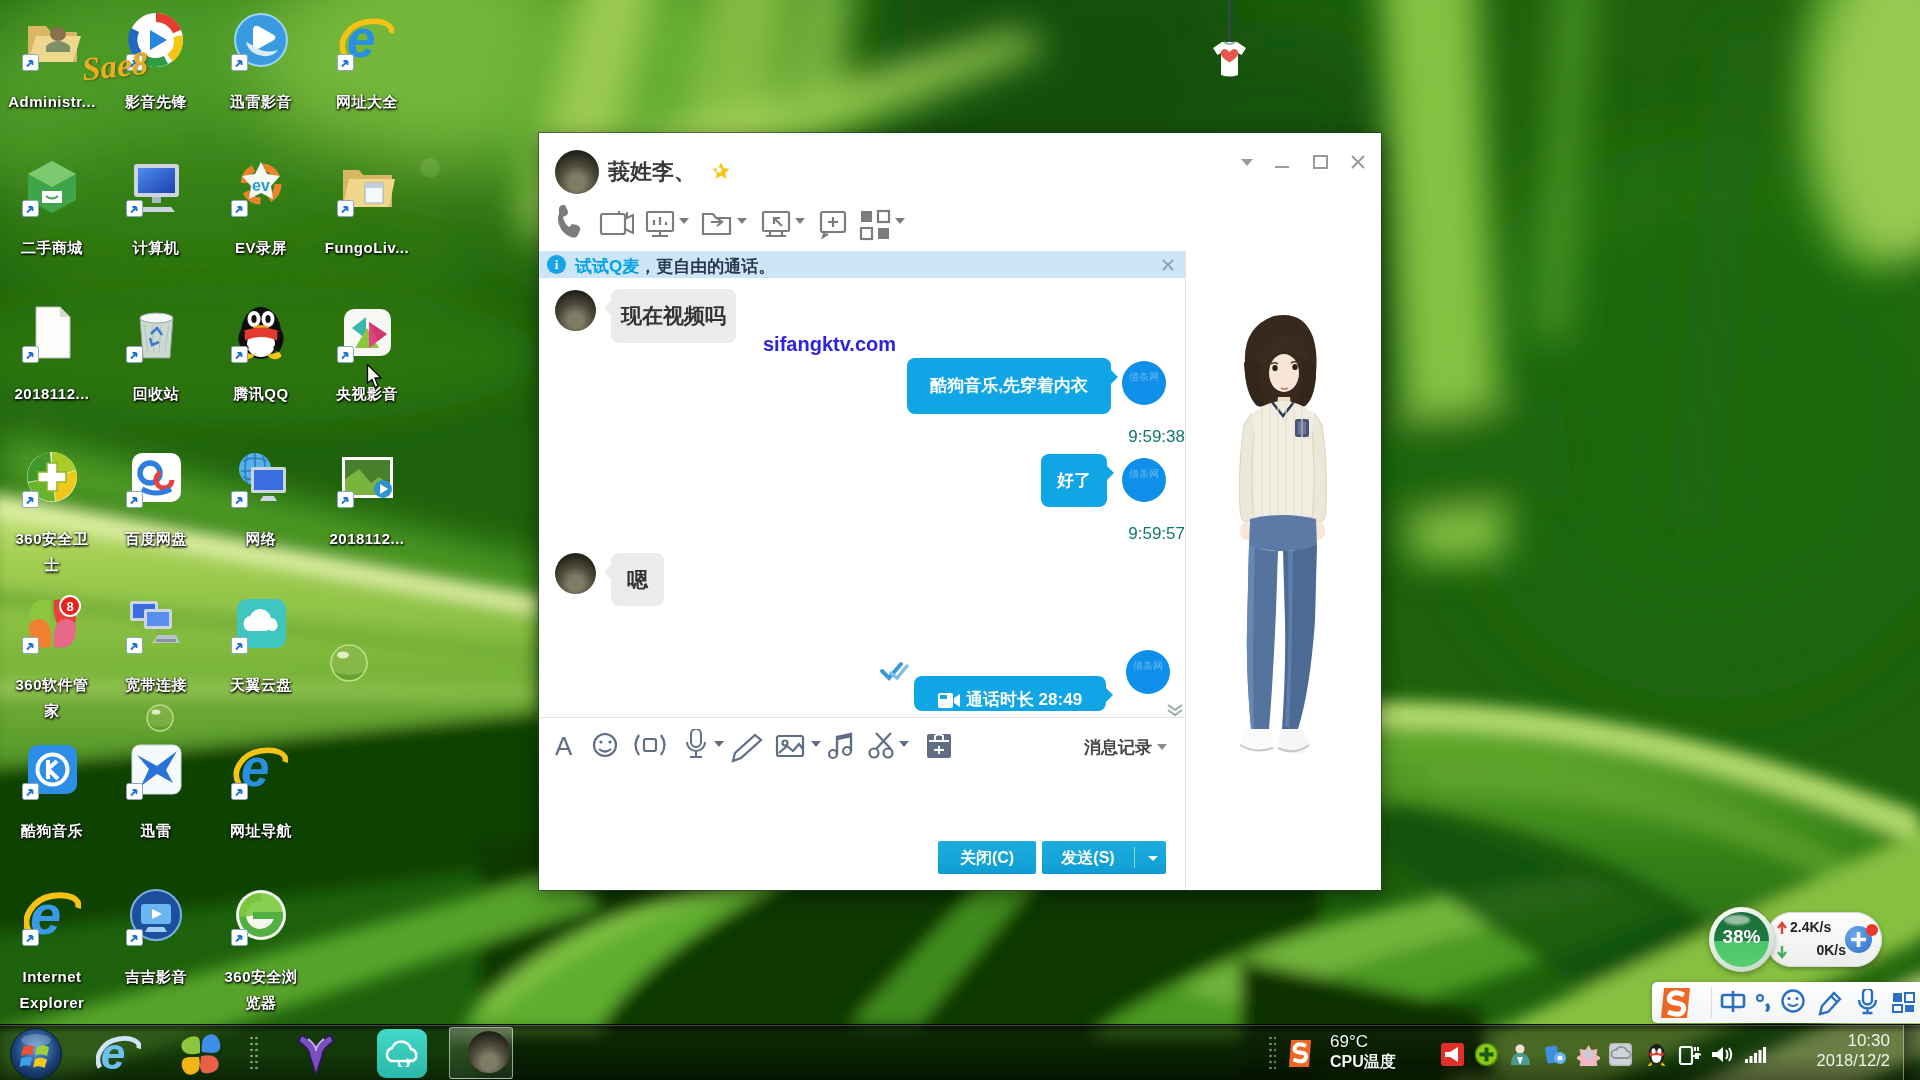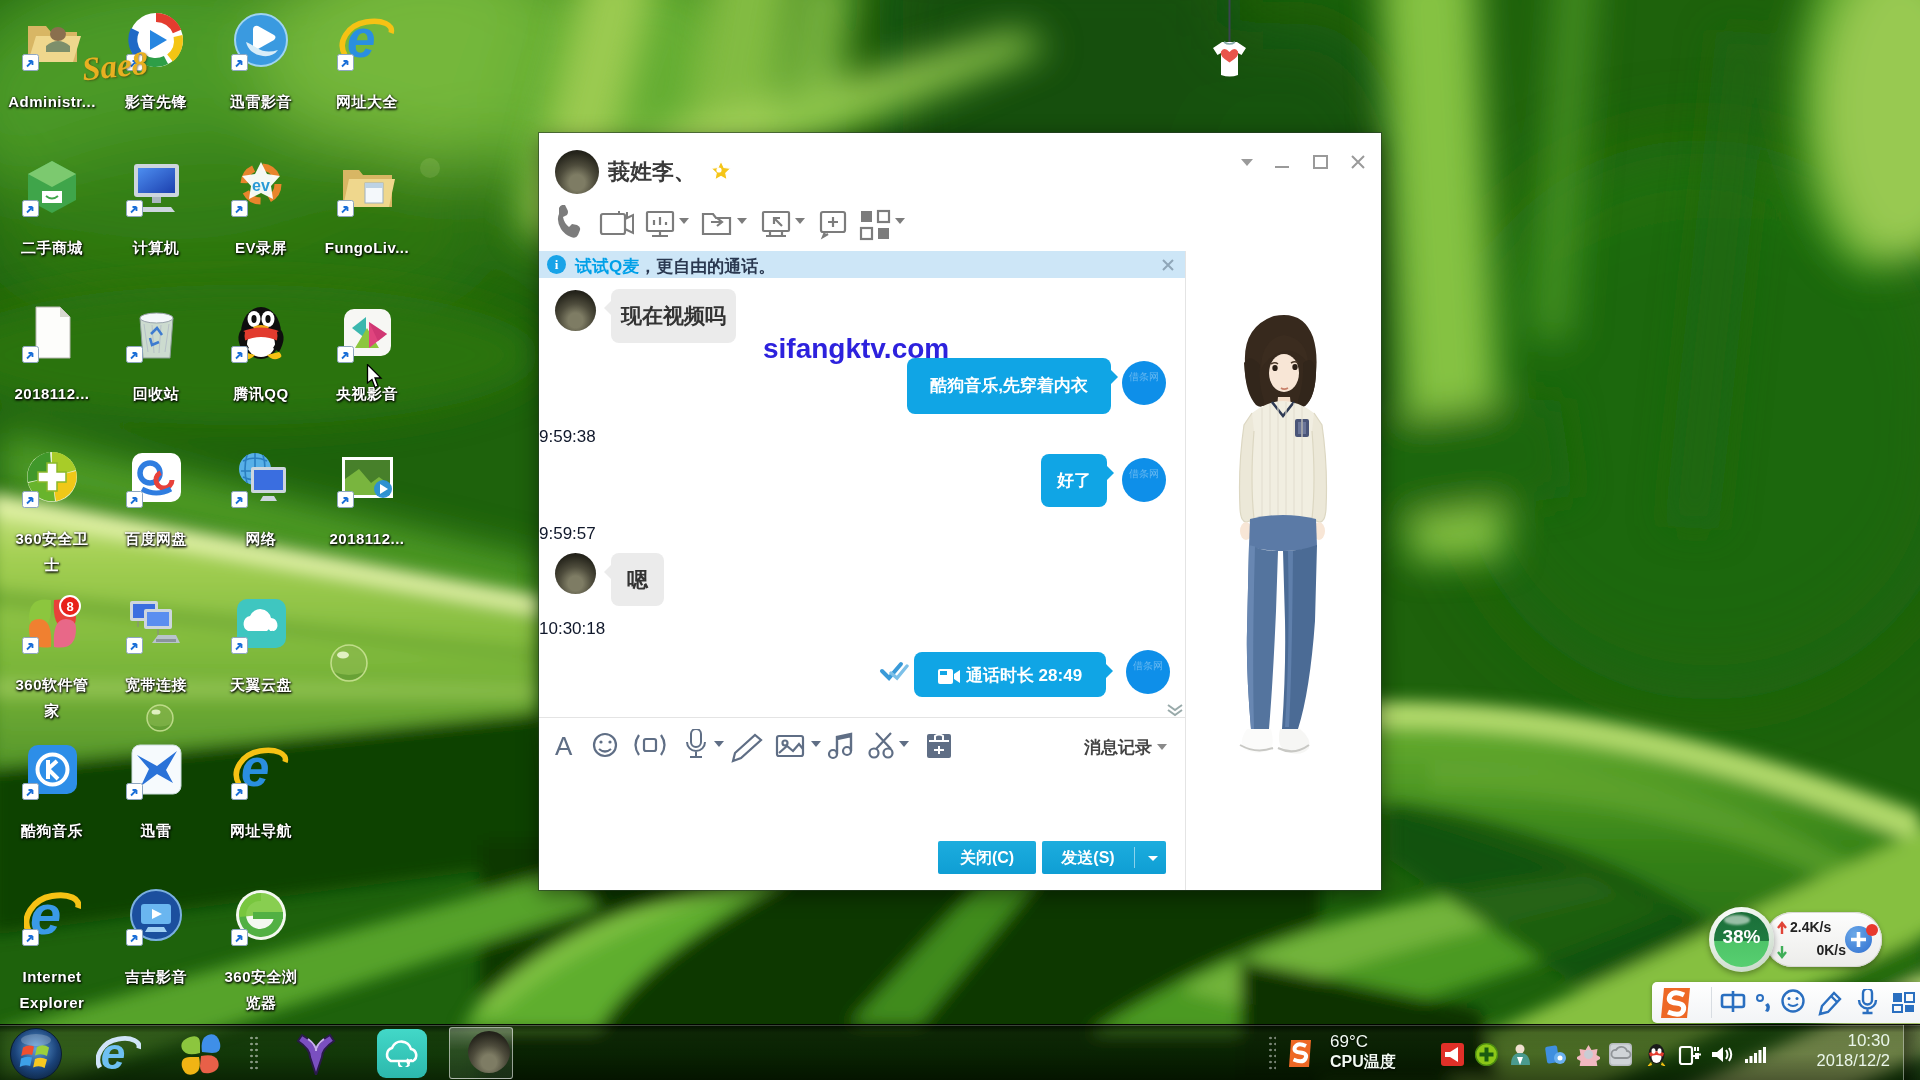--- a/index.html
+++ b/index.html
@@ -13,21 +13,21 @@
 
 #win{position:absolute;left:539px;top:133px;width:842px;height:757px;background:#fff;
  box-shadow:0 0 0 1px rgba(40,60,40,.6),0 5px 20px rgba(0,0,0,.45)}
 #rpanel{position:absolute;left:646px;top:118px;width:196px;height:639px;background:#fff;border-left:1px solid #e4e4e4}
 .bluebar{position:absolute;left:0;top:118px;width:646px;height:27px;background:#cde6f7}
 .chatdiv{position:absolute;left:0;top:584px;width:646px;height:1px;background:#e4e4e4}
 .gbub{position:absolute;background:#ebebeb;border-radius:8px;color:#333;font-size:21px;text-align:center;font-weight:bold}
 .bbub{position:absolute;background:#10a5e5;border-radius:8px;color:#fff;font-size:17px;text-align:center;font-weight:bold}
 .gbub:before{content:"";position:absolute;left:-7px;top:12px;border:7px solid transparent;border-right-color:#ebebeb;border-left:0}
 .bbub:after{content:"";position:absolute;right:-7px;top:12px;border:7px solid transparent;border-left-color:#10a5e5;border-right:0}
-.tstamp{position:absolute;width:646px;text-align:left;font-size:17px;color:#0f172a}
+.tstamp{position:absolute;width:646px;text-align:right;font-size:17px;color:#0f766e}
 .rav{position:absolute;width:44px;height:44px;border-radius:50%;background:#0e8fe9;color:rgba(255,255,255,.35);
  font-size:10px;text-align:center;line-height:12px;padding-top:10px;overflow:hidden}
 .dav{border-radius:50%;background:radial-gradient(circle at 50% 74%,#7e7c64 0 20%,#4e4c3c 45%,#26251c 75%,#131210 100%);overflow:hidden}
 .btn{position:absolute;height:33px;background:linear-gradient(180deg,#1cadde,#0f9ed4);color:#fff;font-size:16px;font-weight:bold;
  text-align:center;line-height:33px;border-radius:2px}
 
 #tb{position:absolute;left:0;top:1024px;width:1920px;height:56px;
  background:linear-gradient(180deg,rgba(0,0,0,.72) 0,rgba(14,22,10,.52) 14%,rgba(6,12,5,.48) 52%,rgba(0,0,0,.62) 100%);
  border-top:1px solid rgba(0,0,0,.85);box-shadow:inset 0 1px 0 rgba(255,255,255,.22)}
 .trayico{position:absolute;top:18px;width:23px;height:23px}
@@ -570,35 +570,34 @@
 <path d="M97 300 Q114 300 131 294 L129 370 Q124 440 112 478 L96 478 Q100 420 99 370 Z" fill="#4b6b95"></path>
 <path d="M63 294 l6 1.5 Q66 400 68 478 l-3 0 Q60 420 61 380 Z" fill="#6887b2"></path>
 <path d="M102 300 l5 0 Q106 420 103 476 l-4 0 Q104 400 102 300" fill="#5f7fab"></path>
 <path d="M61 478 Q51 492 60 499 Q72 505 84 499 Q89 494 85 478 Z" fill="#fbfbfa"></path>
 <path d="M94 478 Q90 496 101 501 Q116 506 123 497 Q126 488 114 478 Z" fill="#f6f6f4"></path>
 <path d="M54 494 q16 9 33 3 M92 497 q16 8 31 -3" stroke="#c8c8c4" stroke-width="2" fill="none"></path>
 </svg>
 </div>
 <div class="abs dav" style="left:16px;top:157px;width:41px;height:41px"></div>
 <div class="gbub" style="left:72px;top:156px;width:125px;height:54px;line-height:54px">现在视频吗</div>
-<div class="abs" style="left:224px;top:200px;font-size:28px;font-weight:bold;color:#2d22dd">sifangktv.com</div>
+<div class="abs" style="left:224px;top:200px;font-size:20px;font-weight:bold;color:#2d22dd">sifangktv.com</div>
 <div class="bbub" style="left:368px;top:225px;width:204px;height:56px;line-height:56px;font-size:17px">酷狗音乐,先穿着内衣</div>
 <div class="rav" style="left:583px;top:228px">借条网</div>
 <div class="tstamp" style="left:0;top:294px">9:59:38</div>
 <div class="bbub" style="left:502px;top:321px;width:66px;height:53px;line-height:53px">好了</div>
 <div class="rav" style="left:583px;top:325px">借条网</div>
 <div class="tstamp" style="left:0;top:391px">9:59:57</div>
 <div class="abs dav" style="left:16px;top:420px;width:41px;height:41px"></div>
 <div class="gbub" style="left:72px;top:420px;width:53px;height:53px;line-height:53px">嗯</div>
-<div class="tstamp" style="left:0;top:486px">10:30:18</div>
 <svg class="abs" style="left:340px;top:524px" width="30" height="28" viewBox="0 0 30 28">
         <path d="M3 14 l7 7 12 -14" fill="none" stroke="#3a9ad8" stroke-width="4" stroke-linecap="round"></path>
         <path d="M12 16 l6 5 10 -12" fill="none" stroke="#7cc0e8" stroke-width="3.4" stroke-linecap="round"></path>
       </svg>
-<div class="bbub" style="left:375px;top:519px;width:192px;height:45px;line-height:47px">
+<div class="bbub" style="left:375px;top:543px;width:192px;height:35px;line-height:47px">
 <svg style="vertical-align:-4px;margin-right:6px" width="22" height="17" viewBox="0 0 22 17">
           <rect x="0" y="1" width="15" height="15" rx="2" fill="#fff"></rect>
           <path d="M16 6 l6 -4 v13 l-6 -4 Z" fill="#fff"></path>
           <rect x="2" y="3" width="7" height="4" fill="#10a5e5"></rect>
         </svg>通话时长 28:49</div>
 <div class="rav" style="left:587px;top:517px">借条网</div>
 <svg class="abs" style="left:627px;top:570px" width="18" height="14" fill="none" stroke="#9aa" stroke-width="2">
         <path d="M2 2 l7 5 7 -5 M2 7 l7 5 7 -5"></path>
       </svg>
 <div class="chatdiv"></div>

